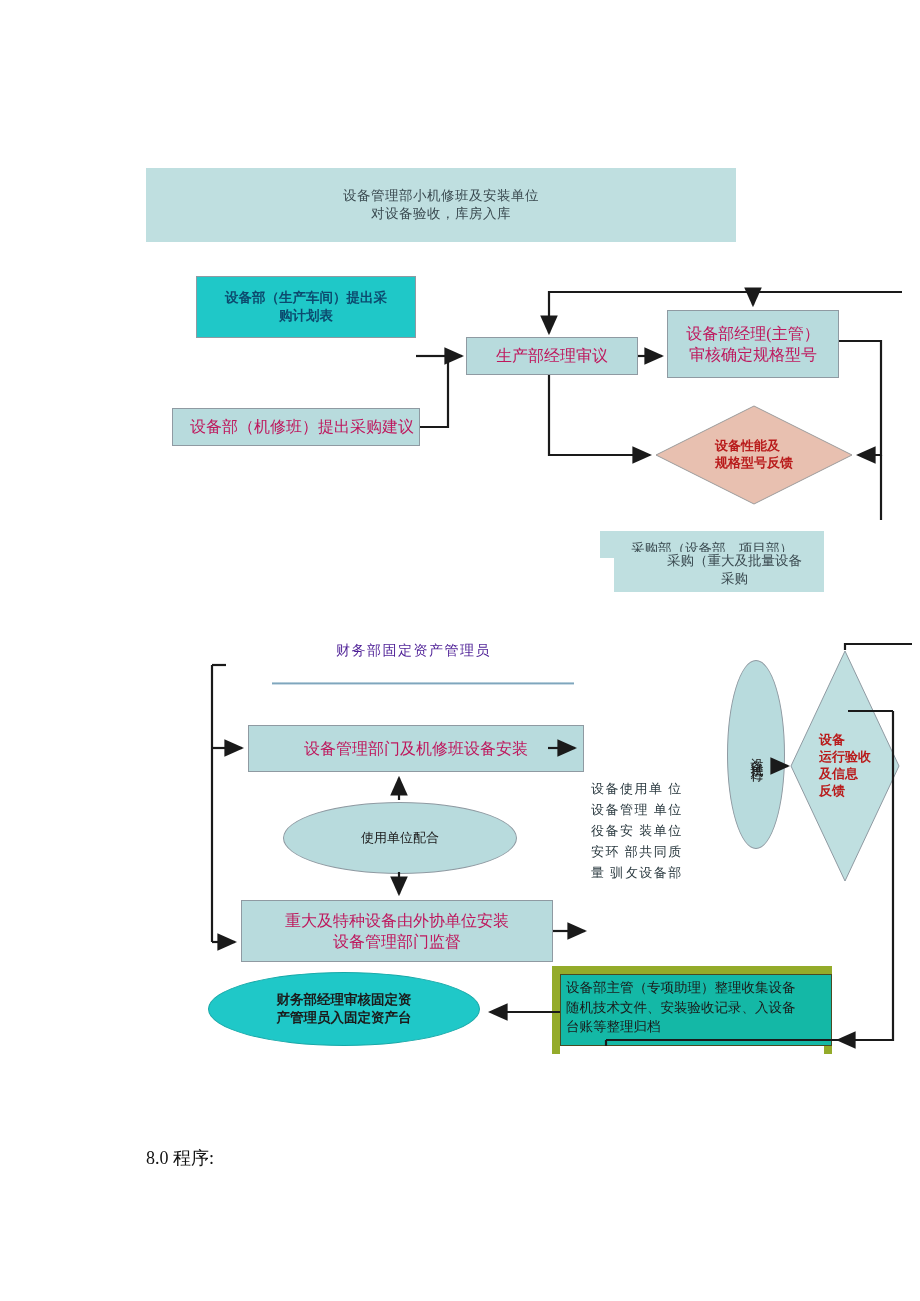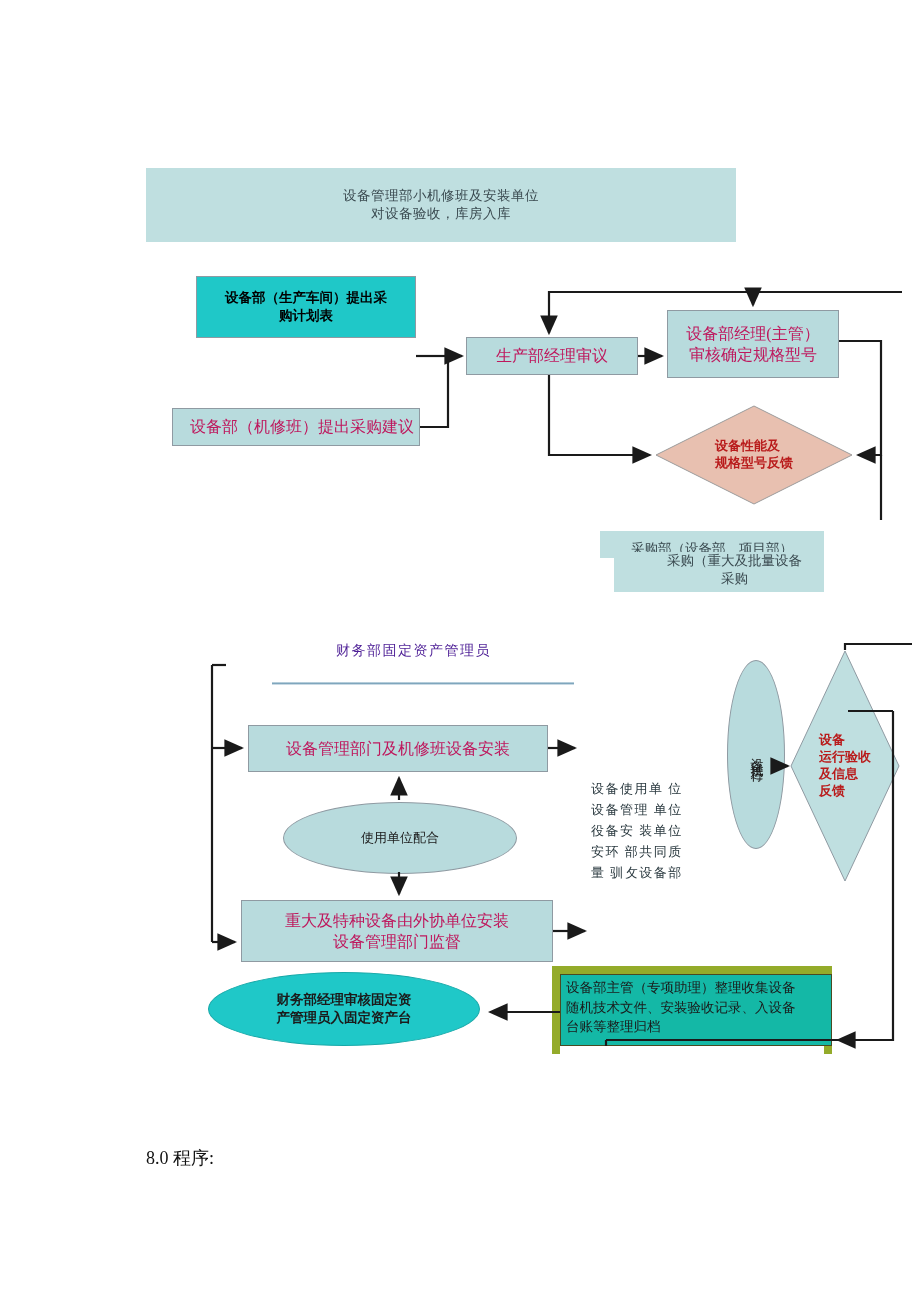--- a/index.html
+++ b/index.html
@@ -8,21 +8,21 @@
     font-family:"Liberation Serif","DejaVu Serif",serif;
     color:#1b1b1b;
   }
   .node{position:absolute;box-sizing:border-box;display:flex;
         align-items:center;justify-content:center;text-align:center;
         line-height:1.32;white-space:pre-line;}
   .rect{border:1px solid #8f9aa2;}
   .banner{background:#bfdfe0;border:none;color:#3a4a50;
           font-size:13.5px;letter-spacing:.5px;}
   .boxblue{background:#b8dbdd;color:#be185d;font-size:16px;}
-  .boxteal{background:#1fc8c8;color:#000000;font-size:13.5px;font-weight:600;}
+  .boxteal{background:#1fc8c8;color:#0c4a6e;font-size:13.5px;font-weight:600;}
   .clipbox{background:#bfdfe0;border:none;color:#3a4a50;font-size:13.5px;
            overflow:hidden;}
   .greenbox{border:1px solid #4a4a22;background:#14b8a6;color:#1a1a1a;
             font-size:13.5px;text-align:left;justify-content:flex-start;
             padding:3px 5px;align-items:flex-start;line-height:1.45;}
   .greenshadow{position:absolute;background:#94ab2a;}
   .ell{position:absolute;display:flex;align-items:center;justify-content:center;
        text-align:center;border-radius:50%;border:1px solid #8f9aa2;
        background:#b8dbdd;font-size:13px;line-height:1.3;white-space:pre-line;}
   .ellteal{background:#1fc8c8;border:1px solid #17a8a8;font-size:13.5px;
@@ -67,21 +67,21 @@
 
 <div class="node clipbox" style="left:600px;top:531px;width:224px;height:27px;align-items:flex-end;">采购部（设备部、项目部）</div>
 
 <div class="node clipbox" style="left:614px;top:552px;width:210px;height:40px;align-items:flex-start;padding-left:31px;">采购（重大及批量设备
 采购</div>
 
 <div class="plain" style="left:336px;top:642px;font-size:14px;letter-spacing:1.5px;color:#4c1d95;">财务部固定资产管理员</div>
 
 <div class="hr" style="left:272px;top:682px;width:302px;"></div>
 
-<div class="node rect boxblue" style="left:248px;top:725px;width:300px;height:47px;">设备管理部门及机修班设备安装</div>
+<div class="node rect boxblue" style="left:248px;top:725px;width:336px;height:47px;">设备管理部门及机修班设备安装</div>
 
 <div class="ell" style="left:283px;top:802px;width:232px;height:70px;font-family:Liberation Serif, serif;">使用单位配合</div>
 
 <div class="node rect boxblue" style="left:241px;top:900px;width:312px;height:62px;">重大及特种设备由外协单位安装
 设备管理部门监督</div>
 
 <div class="ell ellteal" style="left:208px;top:972px;width:270px;height:72px;">财务部经理审核固定资
 产管理员入固定资产台</div>
 
 <div class="greenshadow" style="left:552px;top:966px;width:8px;height:88px;"></div>

